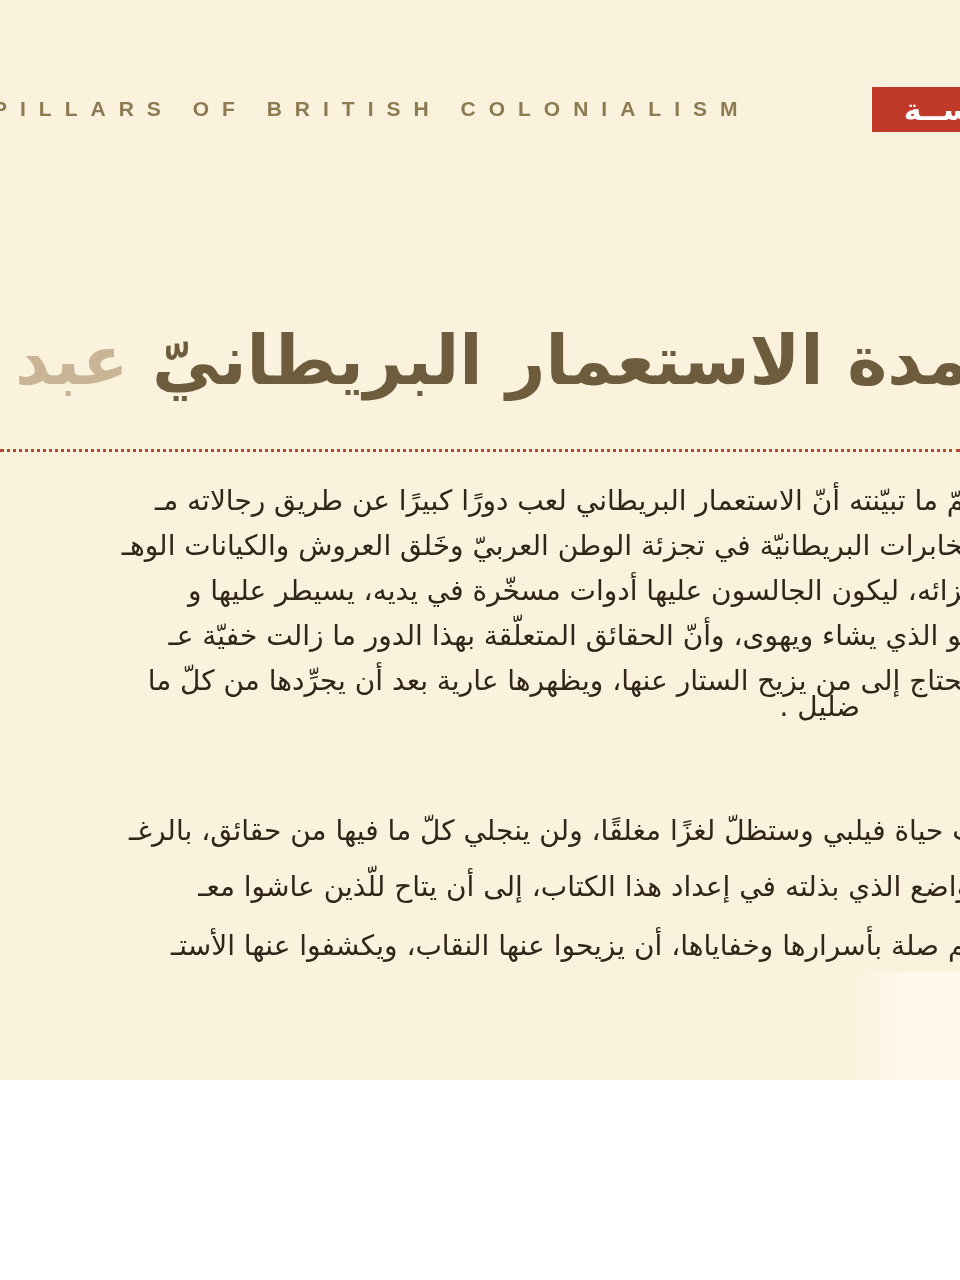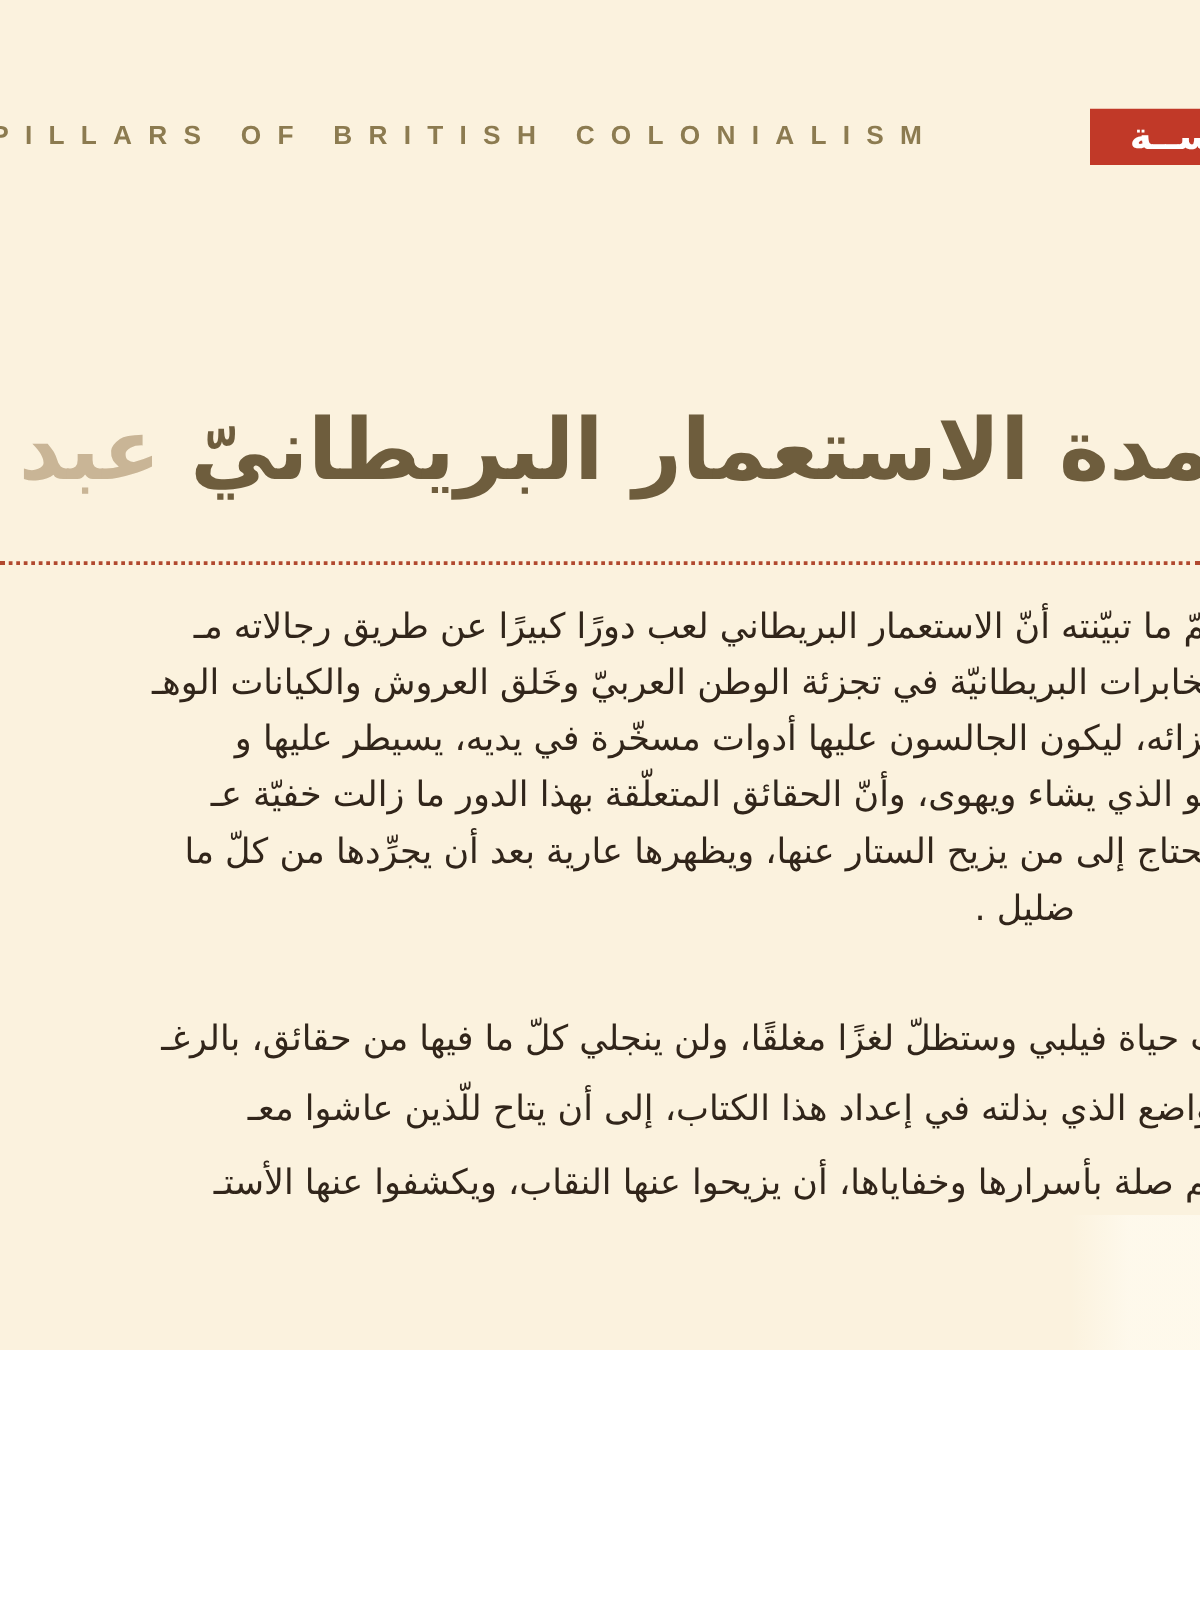--- a/index.html
+++ b/index.html
@@ -26,21 +26,21 @@
   .title-author{color:#c9b596;}
   .sep{
     position:absolute;top:449px;left:0;width:960px;height:0;
     border-top:3px dotted #b1492f;
   }
   .bline{
     position:absolute;right:-28px;white-space:nowrap;direction:rtl;
     font-size:28px;color:#31251a;
   }
   .l1{top:484px;} .l2{top:529px;} .l3{top:574px;} .l4{top:619px;}
-  .l5{top:664px;} .l6{top:710px;right:100px;}
+  .l5{top:664px;} .l6{top:690px;right:100px;}
   .l7{top:814px;} .l8{top:870px;} .l9{top:929px;}
   .patch{
     position:absolute;top:972px;right:0;width:104px;height:308px;
     background:linear-gradient(90deg, rgba(253,248,234,0) 0%, rgba(254,249,236,0.95) 45%);
   }
 </style>
 </head>
 <body>
 
 <div class="page">

